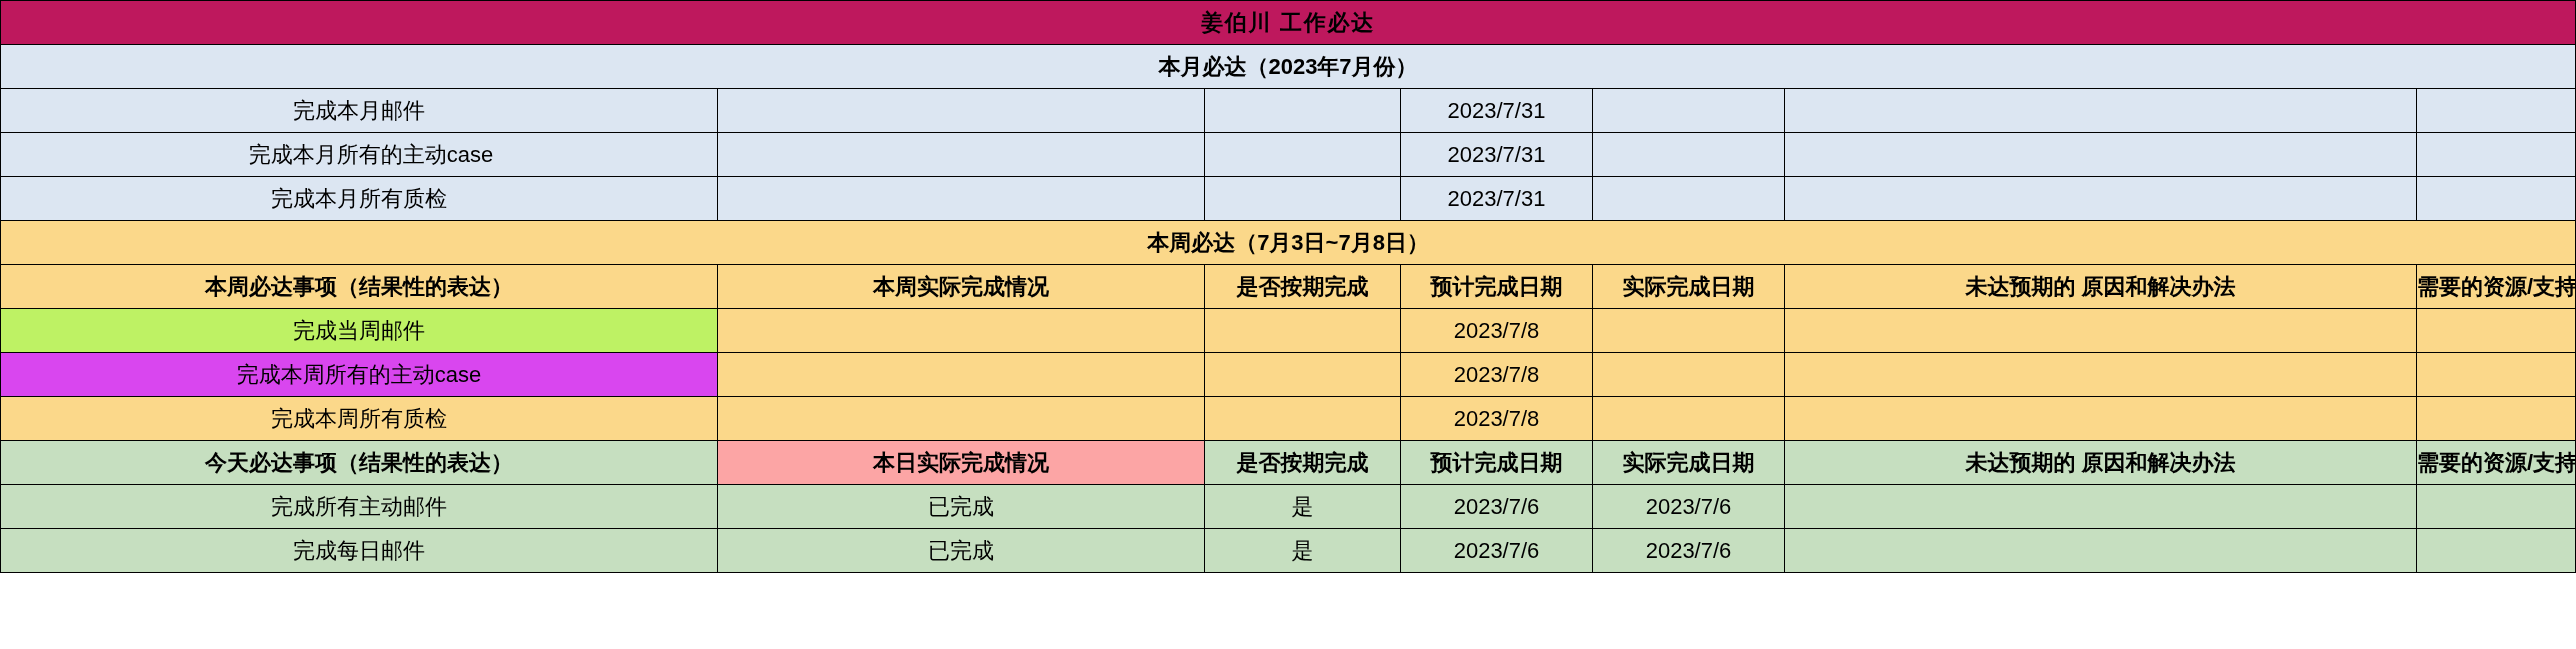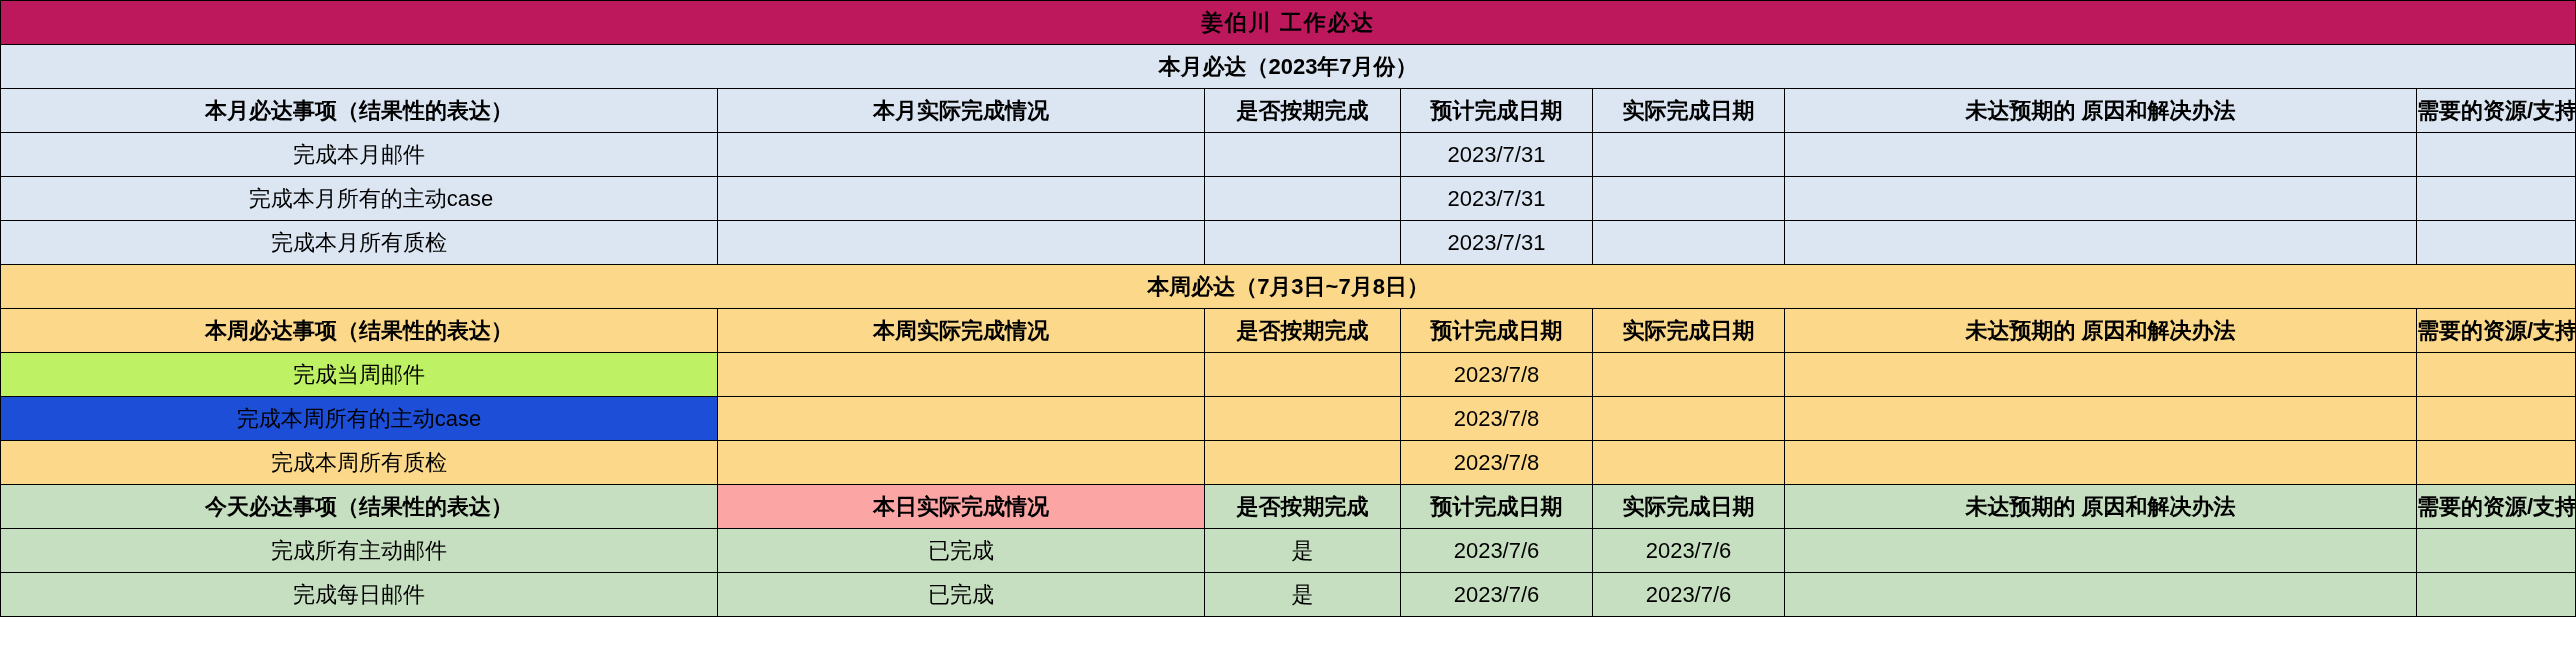--- a/index.html
+++ b/index.html
@@ -67,29 +67,20 @@
         <col style="width: 632px;">
         <col style="width: 159px;">
       </colgroup>
     <tbody id="table-body">
         <tr class="title-row">
           <td colspan="7">姜伯川  工作必达</td>
         </tr>
         <tr class="section-title">
           <td colspan="7" style="background: rgb(220, 230, 242);">本月必达（2023年7月份）</td>
         </tr>
-        <tr class="header-row">
-          <td style="background: rgb(220, 230, 242);">本月必达事项（结果性的表达）</td>
-          <td style="background: rgb(220, 230, 242);">本月实际完成情况</td>
-          <td style="background: rgb(220, 230, 242);">是否按期完成</td>
-          <td style="background: rgb(220, 230, 242);">预计完成日期</td>
-          <td style="background: rgb(220, 230, 242);">实际完成日期</td>
-          <td style="background: rgb(220, 230, 242);">未达预期的  原因和解决办法</td>
-          <td style="background: rgb(220, 230, 242);">需要的资源/支持</td>
-        </tr>
         <tr>
           <td style="background: rgb(220, 230, 242);">完成本月邮件</td>
           <td style="background: rgb(220, 230, 242);"></td>
           <td style="background: rgb(220, 230, 242);"></td>
           <td style="background: rgb(220, 230, 242);">2023/7/31</td>
           <td style="background: rgb(220, 230, 242);"></td>
           <td style="background: rgb(220, 230, 242);"></td>
           <td style="background: rgb(220, 230, 242);"></td>
         </tr>
         <tr>
@@ -125,21 +116,21 @@
         <tr>
           <td style="background: #bef264; margin-left: 8px;">完成当周邮件</td>
           <td style="background: rgb(251, 216, 138);"></td>
           <td style="background: rgb(251, 216, 138);"></td>
           <td style="background: rgb(251, 216, 138);">2023/7/8</td>
           <td style="background: rgb(251, 216, 138);"></td>
           <td style="background: rgb(251, 216, 138);"></td>
           <td style="background: rgb(251, 216, 138);"></td>
         </tr>
         <tr>
-          <td style="background: #1d4ed8;">完成本周所有的主动case</td>
+          <td style="background: #d946ef;">完成本周所有的主动case</td>
           <td style="background: rgb(251, 216, 138);"></td>
           <td style="background: rgb(251, 216, 138);"></td>
           <td style="background: rgb(251, 216, 138);">2023/7/8</td>
           <td style="background: rgb(251, 216, 138);"></td>
           <td style="background: rgb(251, 216, 138);"></td>
           <td style="background: rgb(251, 216, 138);"></td>
         </tr>
         <tr>
           <td style="background: rgb(251, 216, 138);">完成本周所有质检</td>
           <td style="background: rgb(251, 216, 138);"></td>

